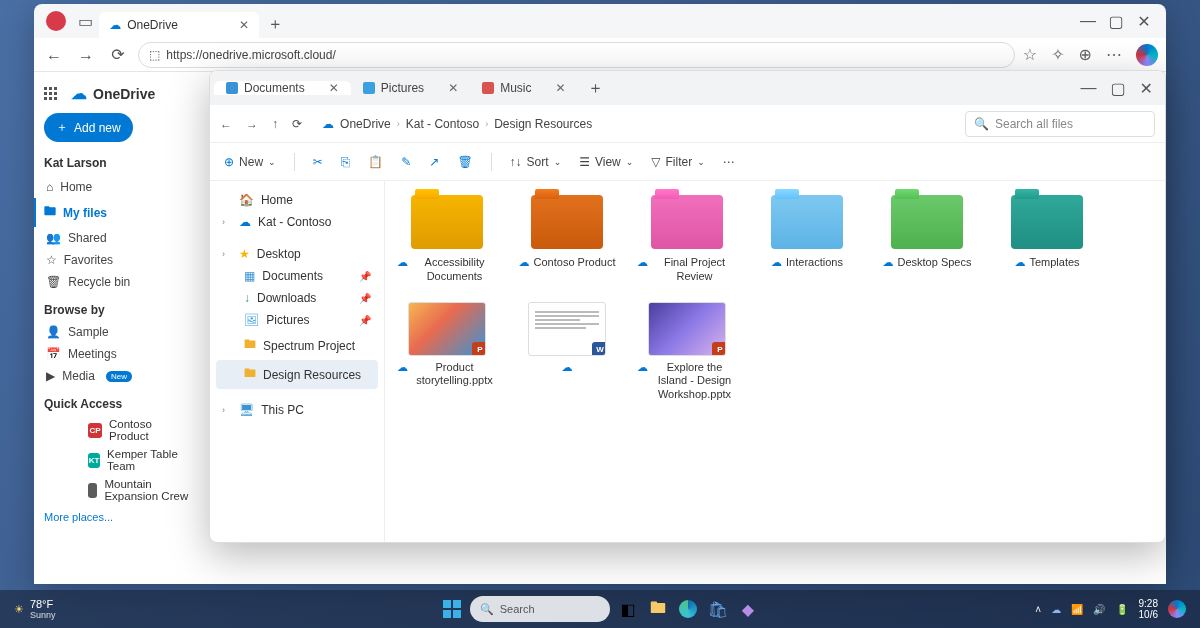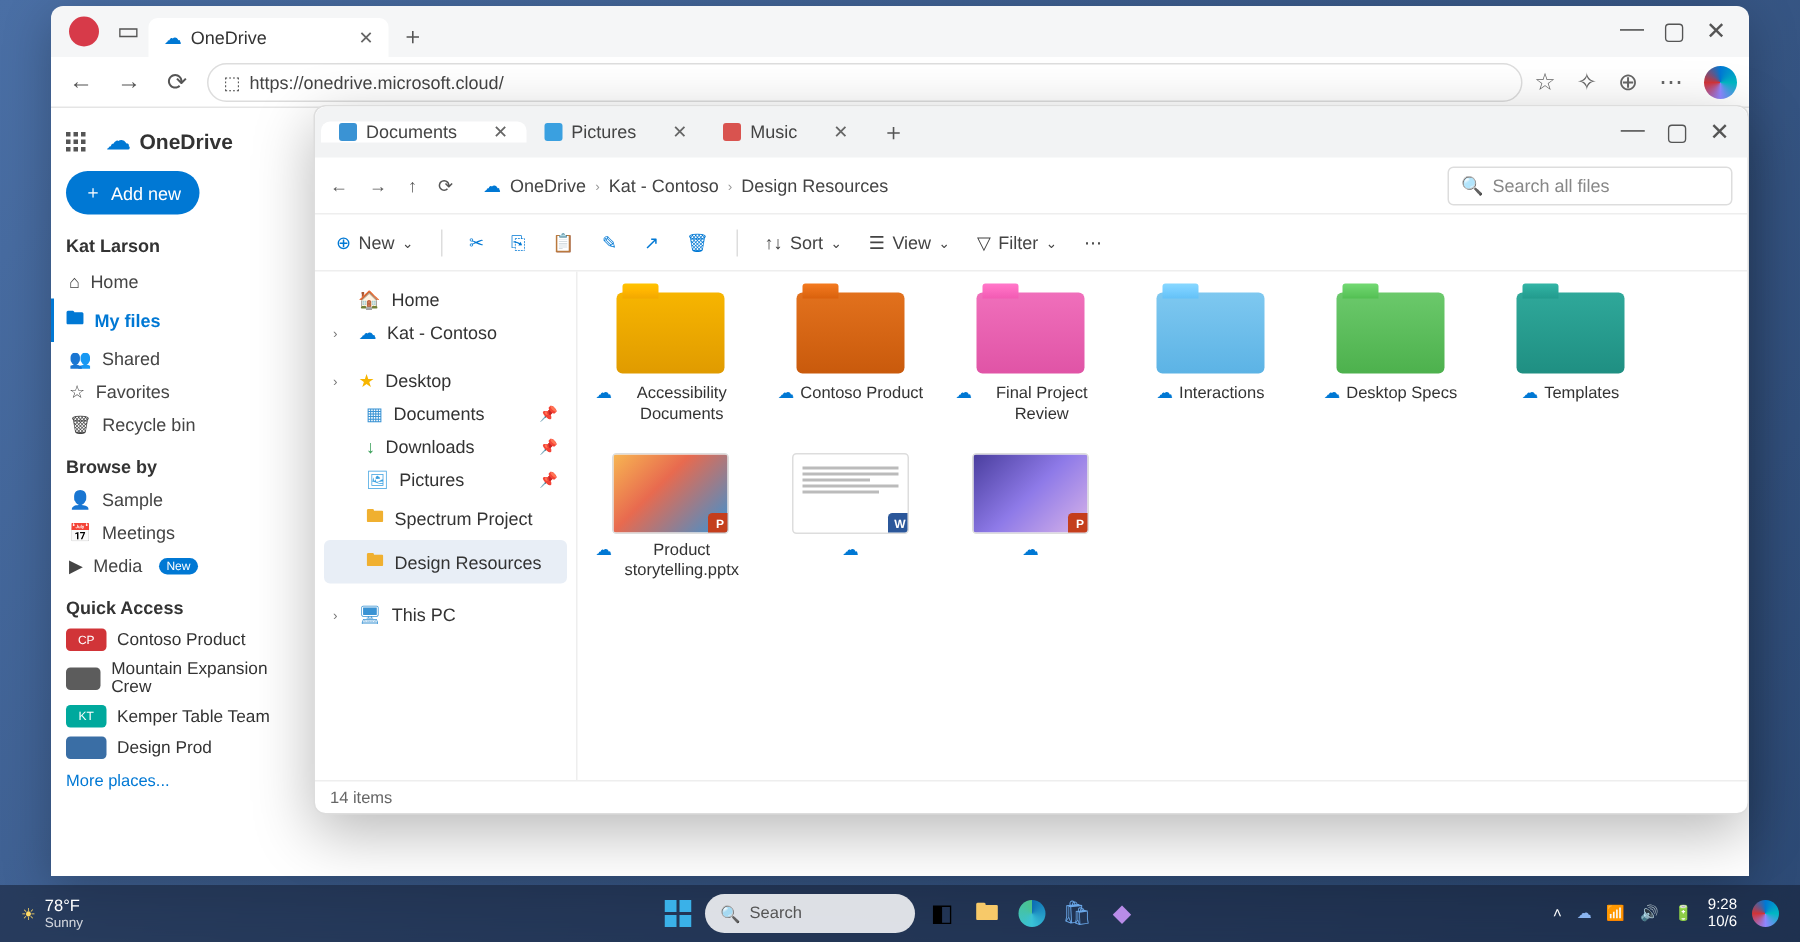--- a/index.html
+++ b/index.html
@@ -29,21 +29,21 @@
 .od-brand .cloud-sm { color: #0078d4; font-size: 16px; }
 .waffle { display: inline-grid; grid-template-columns: repeat(3,3px); gap: 2px; margin-right: 8px; }
 .waffle i { width: 3px; height: 3px; background: #555; }
 .add-new-btn { background: #0078d4; color: #fff; border: none; border-radius: 16px; padding: 6px 12px; font-size: 12px; display: flex; align-items: center; gap: 6px; margin-bottom: 14px; }
 .od-user { font-weight: 600; font-size: 12px; margin-bottom: 6px; }
 .od-nav-item { display: flex; align-items: center; gap: 7px; padding: 4px 2px; color: #444; }
 .od-nav-item.active { color: #0078d4; font-weight: 600; border-left: 2px solid #0078d4; margin-left: -10px; padding-left: 8px; }
 .od-section { font-weight: 600; font-size: 12px; margin: 10px 0 4px; }
 .badge-new { background: #0078d4; color: #fff; font-size: 8px; padding: 1px 5px; border-radius: 7px; margin-left: 4px; }
 .qa-item { display: flex; align-items: center; gap: 7px; padding: 3px 0; font-size: 11.5px; }
-.qa-sq { width: 27px; height: 15px; border-radius: 3px; font-size: 8px; color: #fff; display: flex; align-items: center; justify-content: center; font-weight: 400; }
+.qa-sq { width: 15px; height: 15px; border-radius: 3px; font-size: 8px; color: #fff; display: flex; align-items: center; justify-content: center; font-weight: 700; margin-left: 44px; }
 .more-link { color: #0078d4; font-size: 11px; margin-top: 6px; }
 
 
 .explorer-window { position: absolute; top: 70px; left: 209px; right: 34px; height: 473px; background: #fff; border-radius: 8px; box-shadow: 0 12px 40px rgba(0,0,0,0.28); display: flex; flex-direction: column; border: 1px solid #ddd; }
 .ex-tabbar { display: flex; align-items: center; height: 34px; background: #f2f3f4; border-radius: 8px 8px 0 0; padding-left: 4px; }
 .ex-tab { display: flex; align-items: center; gap: 6px; padding: 0 12px; height: 100%; font-size: 12px; color: #444; position: relative; }
 .ex-tab.active { background: #fff; border-radius: 6px 6px 0 0; }
 .ex-tab .x { margin-left: 18px; color: #666; }
 .ex-tab-new { padding: 0 10px; color: #555; font-size: 16px; }
 .ex-wincontrols { margin-left: auto; display: flex; gap: 14px; padding-right: 12px; color: #555; }
@@ -182,30 +182,26 @@
           <span>Media</span>
           <span class="badge-new">New</span>
         </div>
       <div class="od-section">Quick Access</div>
       <div id="qa-list">
           <div class="qa-item">
             <span class="qa-sq" style="background:#d13438">CP</span>
             <span>Contoso Product</span>
           </div>
           <div class="qa-item">
+            <span class="qa-sq" style="background:#00a99d">KT</span>
+            <span>Kemper Table Team</span>
+          </div>
+          <div class="qa-item">
             <span class="qa-sq" style="background:#5c5c5c"></span>
             <span>Mountain Expansion Crew</span>
-          </div>
-          <div class="qa-item">
-            <span class="qa-sq" style="background:#00a99d">KT</span>
-            <span>Kemper Table Team</span>
-          </div>
-          <div class="qa-item">
-            <span class="qa-sq" style="background:#3a6ea5"></span>
-            <span>Design Prod</span>
           </div>
         </div>
       <div class="more-link">More places...</div>
     </div>
   </div>
 </div>
 
 <div class="explorer-window">
   <div class="ex-tabbar">
     <div id="ex-tabs" style="display: flex;">
@@ -400,27 +396,25 @@
             <div class="cloud-label">
               <span class="ci">☁</span>
             </div>
           </div>
           <div class="grid-item">
             <div class="file-thumb" style="background:linear-gradient(135deg,#4a3e9e 0%,#8e7ae8 50%,#d8b3e8 100%)">
               <div class="file-badge" style="background:#c43e1c">P</div>
             </div>
             <div class="cloud-label">
               <span class="ci">☁</span>
-            </div>
-          </div>
-        </div>
-    </div>
-  </div>
-  <div class="ex-status">
-    <span>14 items</span>
+              <span>Explore the Island - Design Workshop.pptx</span>
+            </div>
+          </div>
+        </div>
+    </div>
   </div>
 </div>
 
 <div class="taskbar">
   <div class="tb-left">
     <span style="color:#ffd966">☀</span>
     <div>
       <div>78°F</div>
       <div style="font-size:9px;opacity:.8">Sunny</div>
     </div>

